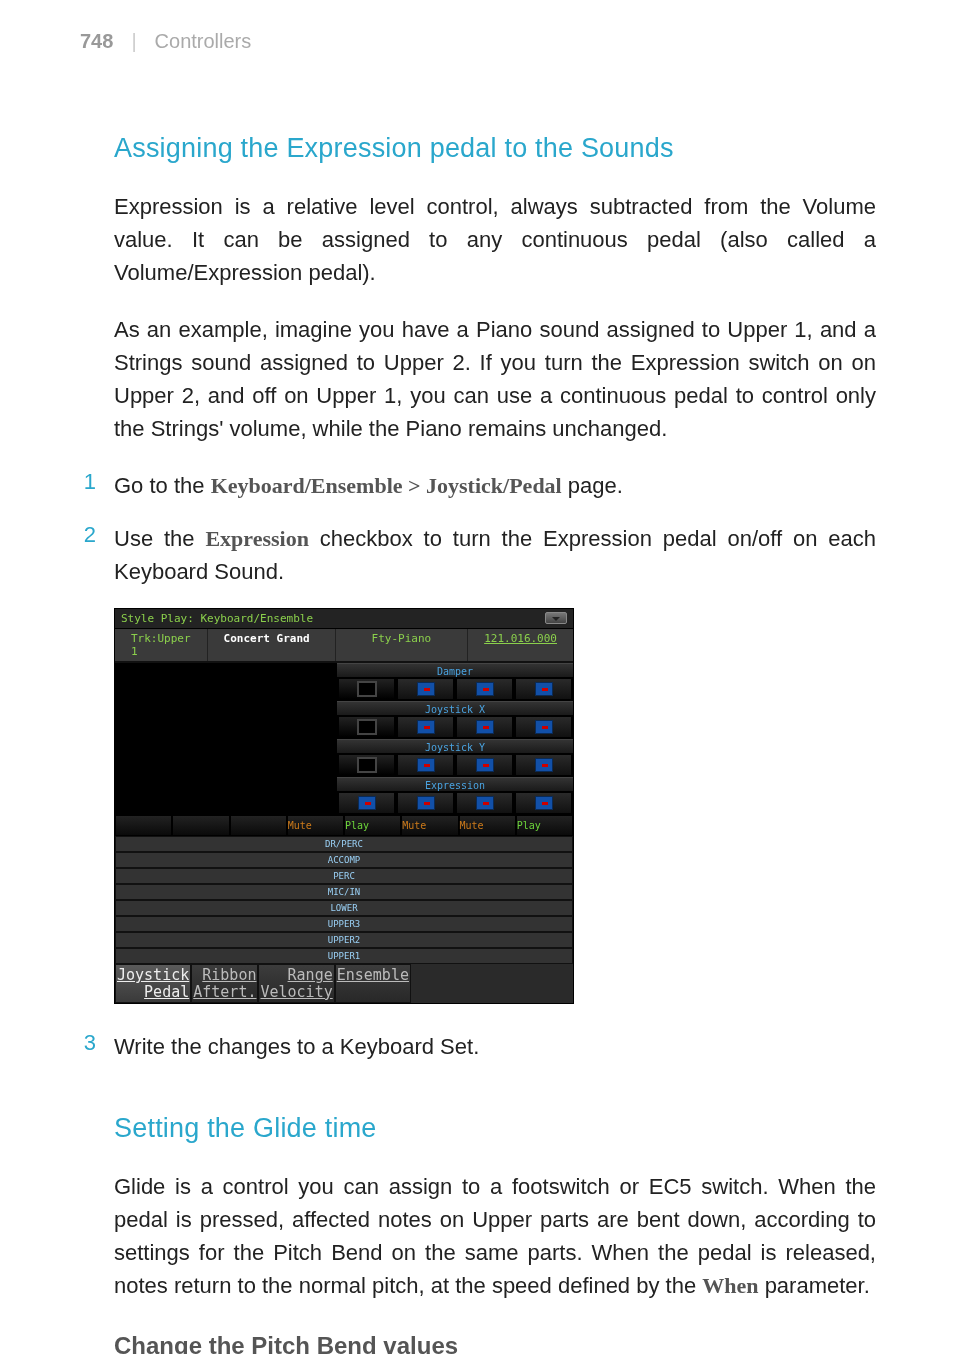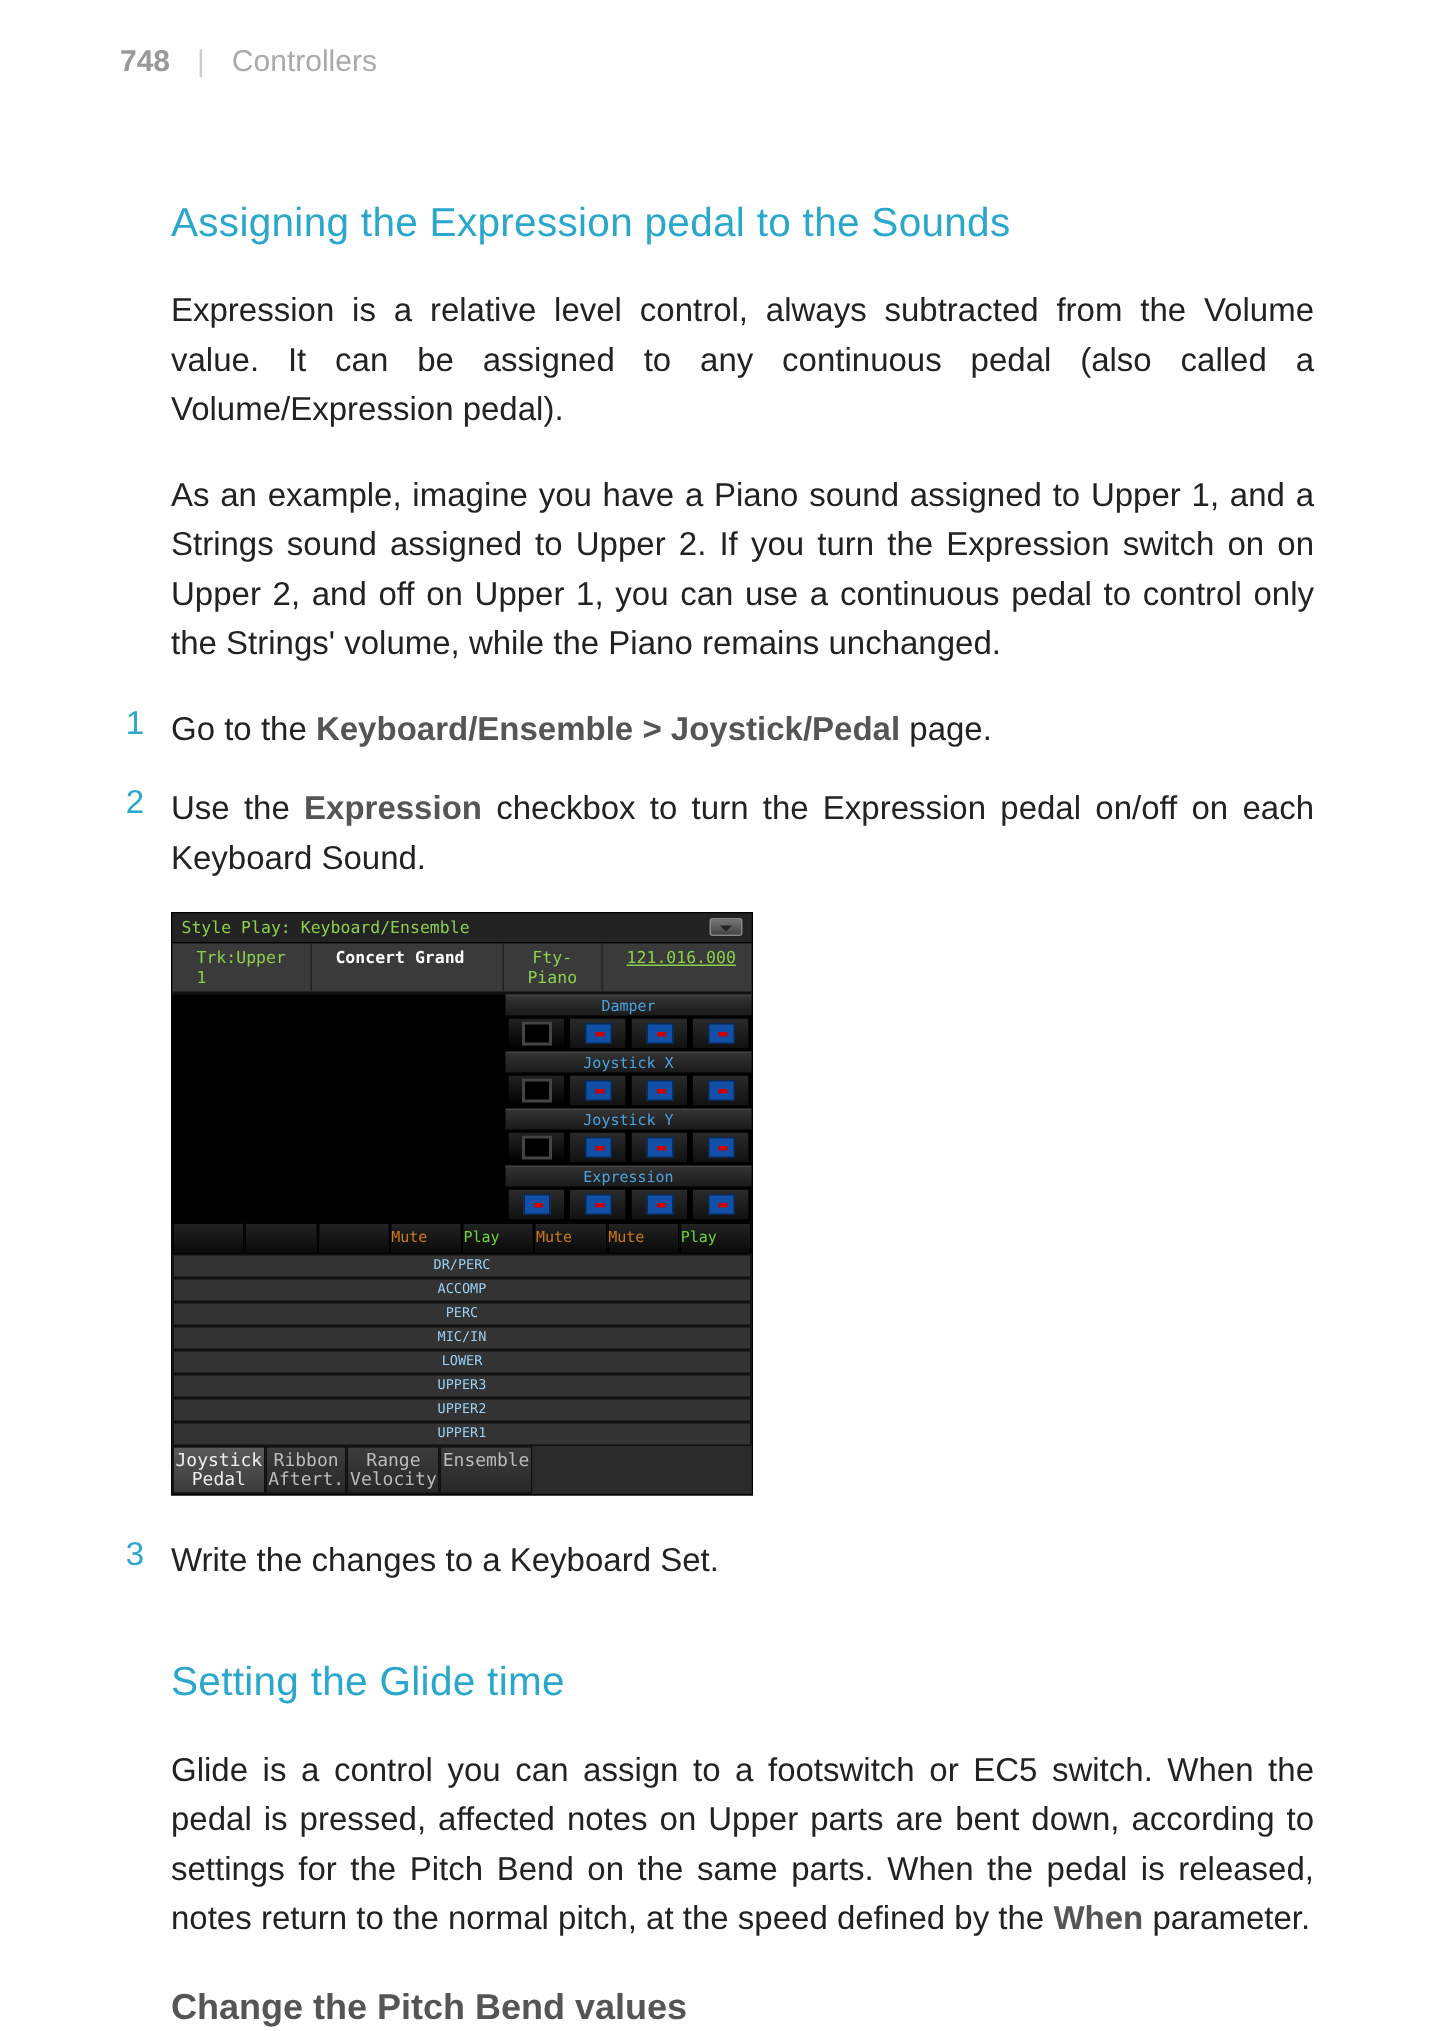--- a/index.html
+++ b/index.html
@@ -49,30 +49,30 @@
     flex: none;
     text-align: right;
   }
   .step-text {
     flex: 1;
     font-size: 22px;
     line-height: 1.5;
     color: #222;
     text-align: justify;
   }
-  .strong { color: #555; font-weight: 600; }
+  .strong { color: #555; font-weight: 600; font-family: Liberation Serif, serif; }
   .sub-h {
     font-size: 24px;
     color: #555;
     font-weight: 600;
     margin: 30px 0 20px 36px;
   }
   
   .ui {
-    width: 388px;
+    width: 460px;
     margin: 4px 0 26px 36px;
     font-family: "Lucida Console", Monaco, monospace;
     font-size: 11px;
     color: #ddd;
     background: #2a2a2a;
     border: 1px solid #000;
   }
   .ui-title {
     background: #232323;
     color: #8bd04c;
@@ -153,23 +153,23 @@
   .pm.play { color:#6cd43a; background:linear-gradient(#222,#0a0a0a); }
   
   .trk-row { display:flex;flex-direction:column; }
   .trk-cell {
     flex:1; text-align:center; font-size:9px; color:#9ad0f5;
     padding:2px 0; background:#333; border:1px solid #111;
   }
   
   .tabs { display:flex; background:#2e2e2e; }
   .tab {
-    flex:1; text-align:center; font-size:12px; padding:2px 1px;
+    flex:1; text-align:right; font-size:15px; padding:2px 1px;
     color:#bbb; background:linear-gradient(#3c3c3c,#282828);
-    border:1px solid #111; line-height:1.1;
+    border:1px solid #111; line-height:1.1;text-decoration:underline;
   }
   .tab.active { background:linear-gradient(#5a5a5a,#3a3a3a); color:#eee; }
   .tab-spacer { flex:4; background:#2a2a2a; }
 </style>
 </head>
 <body>
 
 <div class="header">
   <span class="pn">748</span>
   <span class="divider">|</span>

